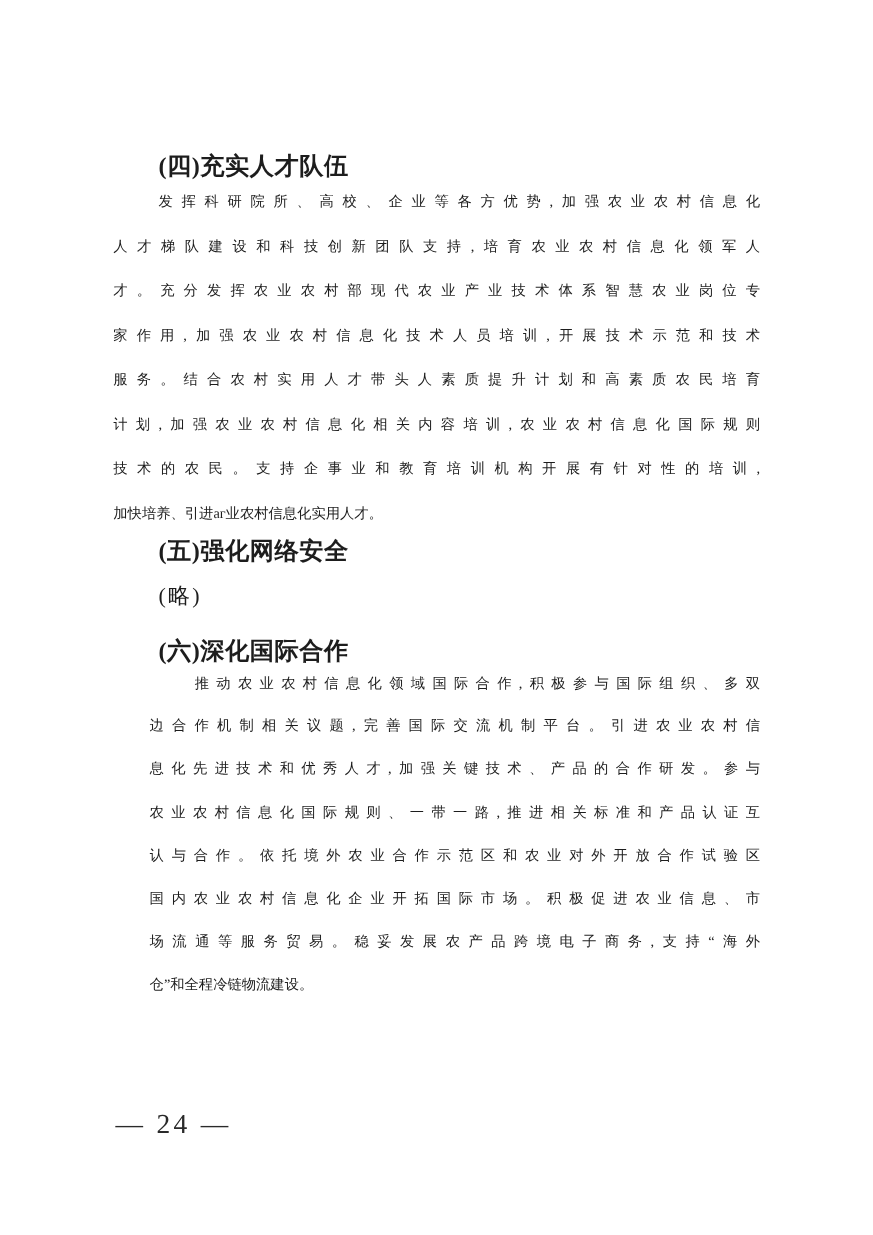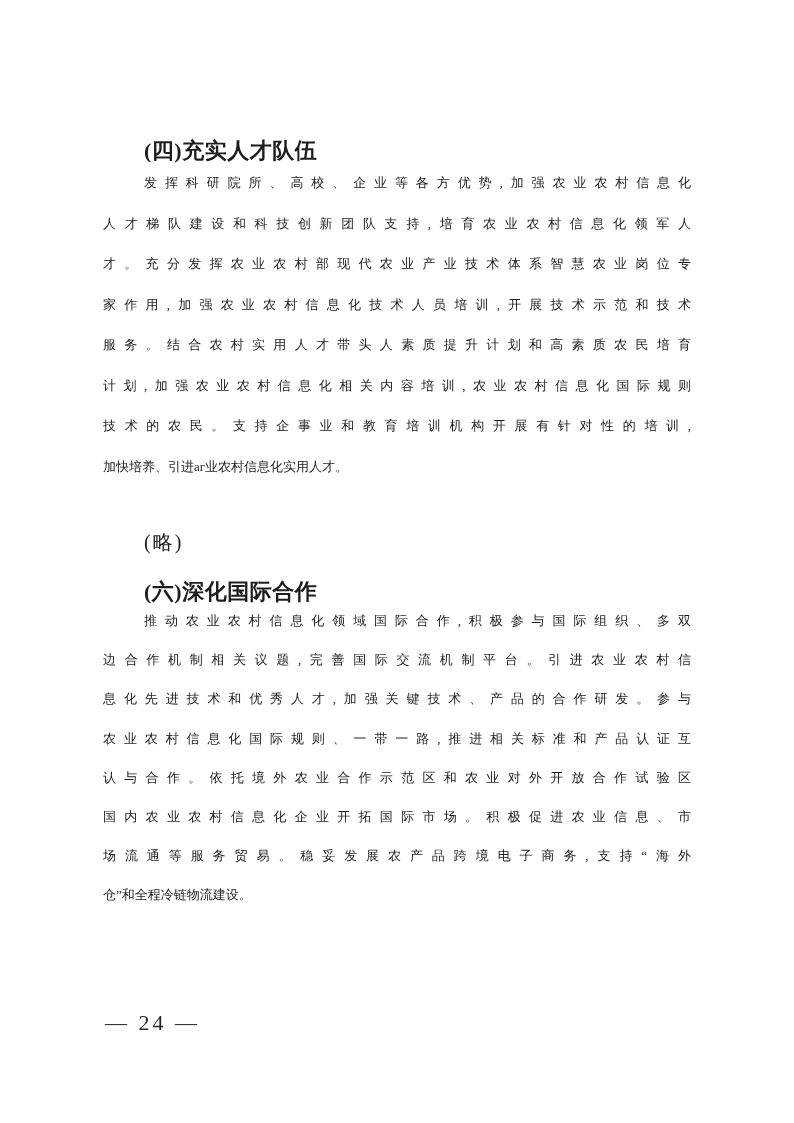--- a/index.html
+++ b/index.html
@@ -30,40 +30,40 @@
     white-space: nowrap;
   }
   .bodyline {
     font-size: 13px;
     text-align: justify;
     text-align-last: justify;
     text-justify: inter-character;
     overflow: hidden;
   }
   .para-a .bodyline { height: 40.5px; line-height: 40.5px; }
-  .para-b .bodyline { height: 39.2px; line-height: 39.2px; }
+  .para-b .bodyline { height: 39.2px; line-height: 39.2px; margin-left: 33px; }
   .bodyline.first { text-indent: 41px; }
   .bodyline.last  { text-align-last: left; }
   .note-line {
     font-size: 20px;
     line-height: 40px;
     padding-left: 41px;
     letter-spacing: 2px;
   }
   .pos-h1   { top: 131px; }
   .pos-p1   { top: 163px; }
   .pos-h2   { top: 481px; }
   .pos-note { top: 522px; }
   .pos-h3   { top: 572px; }
   .pos-p2   { top: 601px; }
   .footer {
     position: absolute;
     left: 105px;
     top: 1008px;
-    font-size: 22px;
+    font-size: 25px;
     line-height: 30px;
     letter-spacing: 3px;
     color: #2a2a2a;
     white-space: nowrap;
   }
 </style>
 </head>
 <body>
 
 <div class="page">
@@ -74,20 +74,21 @@
     <div class="bodyline first">发挥科研院所、高校、企业等各方优势,加强农业农村信息化</div>
     <div class="bodyline">人才梯队建设和科技创新团队支持,培育农业农村信息化领军人</div>
     <div class="bodyline">才。充分发挥农业农村部现代农业产业技术体系智慧农业岗位专</div>
     <div class="bodyline">家作用,加强农业农村信息化技术人员培训,开展技术示范和技术</div>
     <div class="bodyline">服务。结合农村实用人才带头人素质提升计划和高素质农民培育</div>
     <div class="bodyline">计划,加强农业农村信息化相关内容培训,农业农村信息化国际规则</div>
     <div class="bodyline">技术的农民。支持企事业和教育培训机构开展有针对性的培训,</div>
     <div class="bodyline last">加快培养、引进аг业农村信息化实用人才。</div>
   </div>
 
+  <div class="block heading pos-h2">(五)强化网络安全</div>
 
   <div class="block note-line pos-note">(略)</div>
 
   <div class="block heading pos-h3">(六)深化国际合作</div>
 
   <div class="block para-b pos-p2">
     <div class="bodyline first">推动农业农村信息化领域国际合作,积极参与国际组织、多双</div>
     <div class="bodyline">边合作机制相关议题,完善国际交流机制平台。引进农业农村信</div>
     <div class="bodyline">息化先进技术和优秀人才,加强关键技术、产品的合作研发。参与</div>
     <div class="bodyline">农业农村信息化国际规则、一带一路,推进相关标准和产品认证互</div>

